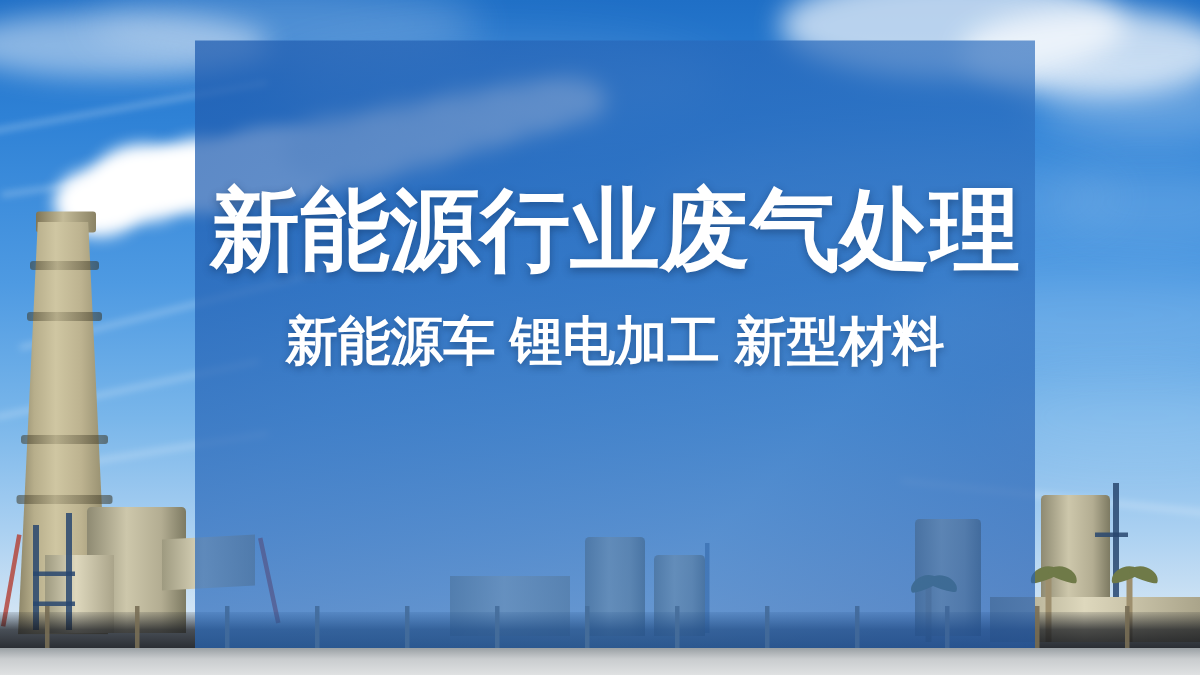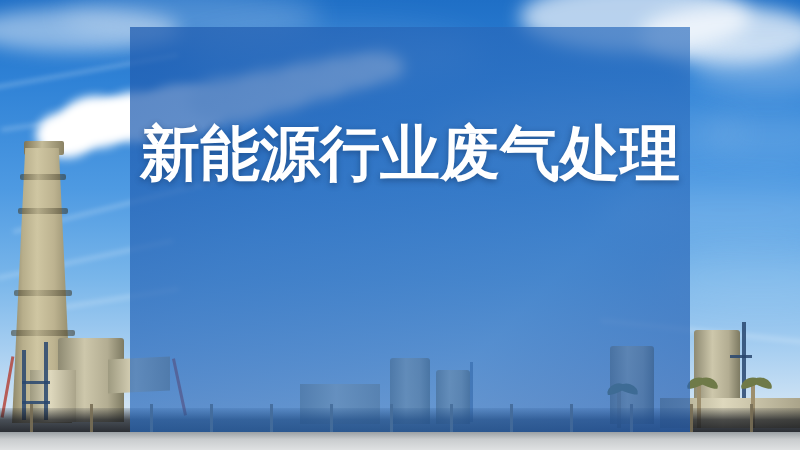--- a/index.html
+++ b/index.html
@@ -289,15 +289,16 @@
     <div class="post" style="left:690px;"></div>
     <div class="post" style="left:750px;"></div>
 
     <div class="ground"></div>
   </div>
 
   <div class="overlay-panel"></div>
 
   <div class="text-block">
     <div class="headline">新能源行业废气处理</div>
+    <div class="subline">新能源车  锂电加工  新型材料</div>
   </div>
 
 </div>
 
 </body></html>

